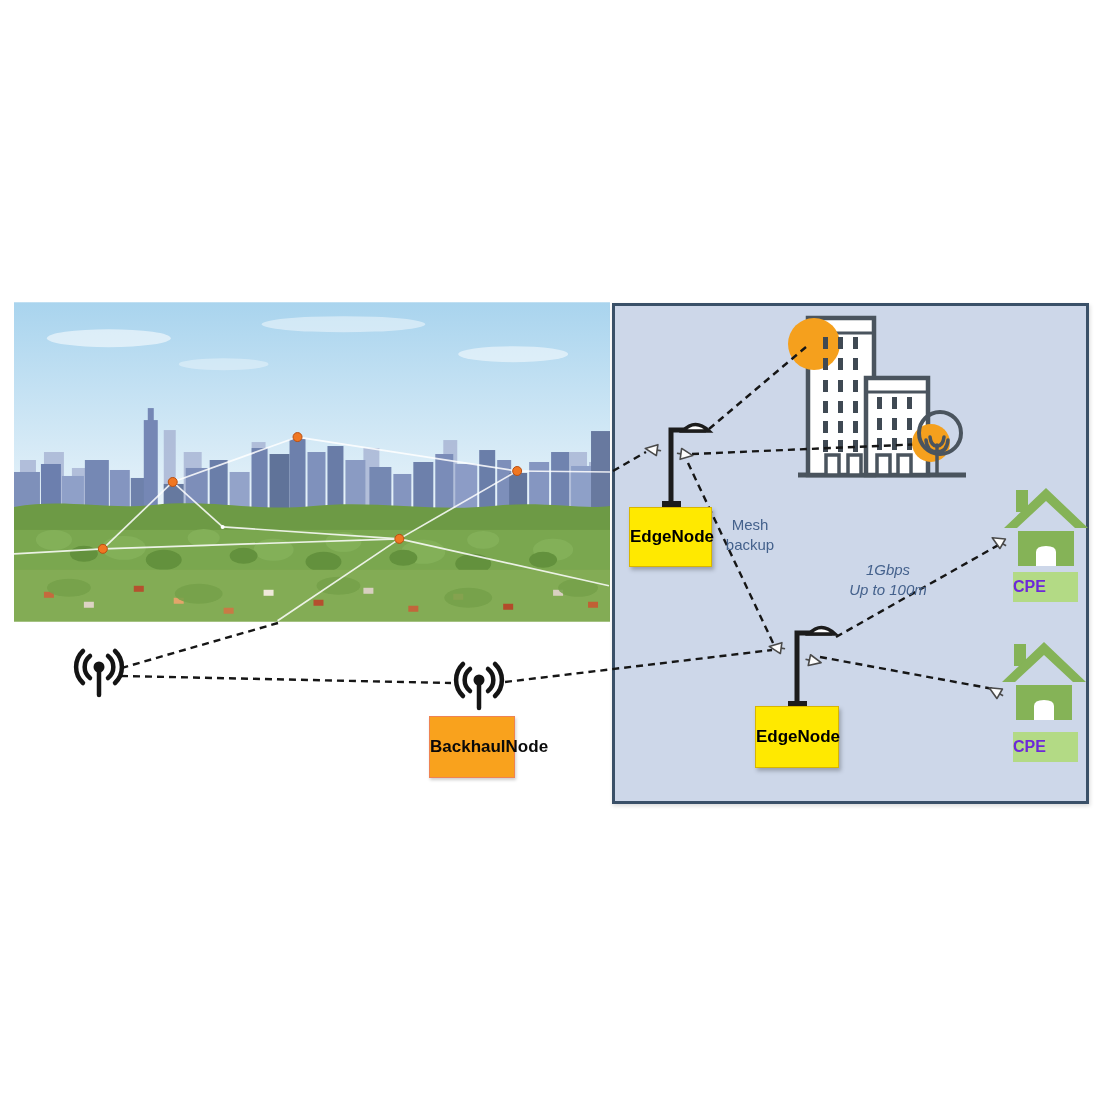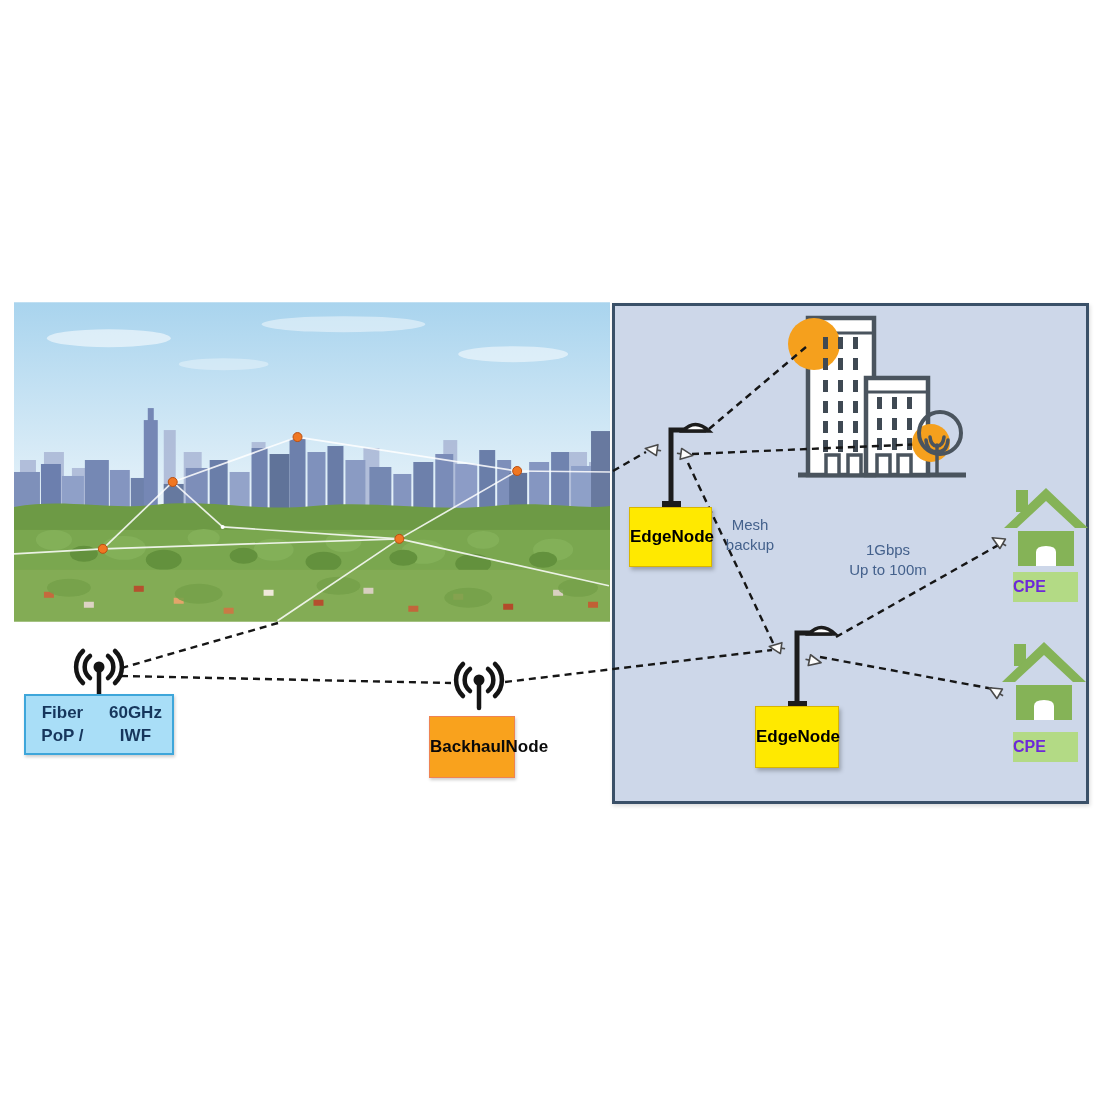--- a/index.html
+++ b/index.html
@@ -17,21 +17,21 @@
        color:#0a0a0a;font-size:17px;line-height:1.35;box-shadow:1px 2px 3px rgba(0,0,0,.2);}
   .box-edge{background:#ffe900;border:1px solid #d8b500;color:#000;font-size:17px;line-height:1.4;
        box-shadow:2px 3px 4px rgba(0,0,0,.25);}
   .box-edge1{left:629px;top:507px;width:83px;height:60px;}
   .box-edge2{left:755px;top:706px;width:84px;height:62px;}
   .box-cpe{background:#b3da85;color:#6d28d9;font-size:16px;}
   .box-cpe1{left:1013px;top:572px;width:65px;height:30px;}
   .box-cpe2{left:1013px;top:732px;width:65px;height:30px;}
   .note{position:absolute;z-index:4;color:#44618c;font-size:15px;line-height:1.35;text-align:center;font-weight:500;}
   .note-mesh{left:708px;top:515px;width:84px;}
-  .note-speed{left:840px;top:540px;width:96px;}
+  .note-speed{left:840px;top:560px;width:96px;font-style:italic;}
   .note span, .box span{display:block;}
 </style>
 </head>
 <body>
 
 <div id="canvas">
 
   <div class="photo">
     <svg width="596" height="320" viewBox="0 0 597 320">
       <defs>
@@ -284,24 +284,20 @@
       <rect x="1014" y="644" width="12" height="22"></rect>
       <polygon points="1002,682 1044,642 1086,682 1073,682 1044,655 1015,682"></polygon>
       <rect x="1016" y="685" width="56" height="35"></rect>
       <path d="M1034 720 L1034 706 Q1034 700 1044 700 Q1054 700 1054 706 L1054 720 Z" fill="#ffffff"></path>
     </g>
 
     <use href="#radio-antenna" transform="translate(99,667)"></use>
     <use href="#radio-antenna" transform="translate(479,680)"></use>
   </svg>
 
-  <div class="box box-fiber">
-    <span>Fiber PoP /</span>
-    <span>60GHz IWF</span>
-  </div>
 
   <div class="box box-backhaul">
     <span>Backhaul</span>
     <span>Node</span>
   </div>
 
   <div class="box box-edge box-edge1">
     <span>Edge</span>
     <span>Node</span>
   </div>

